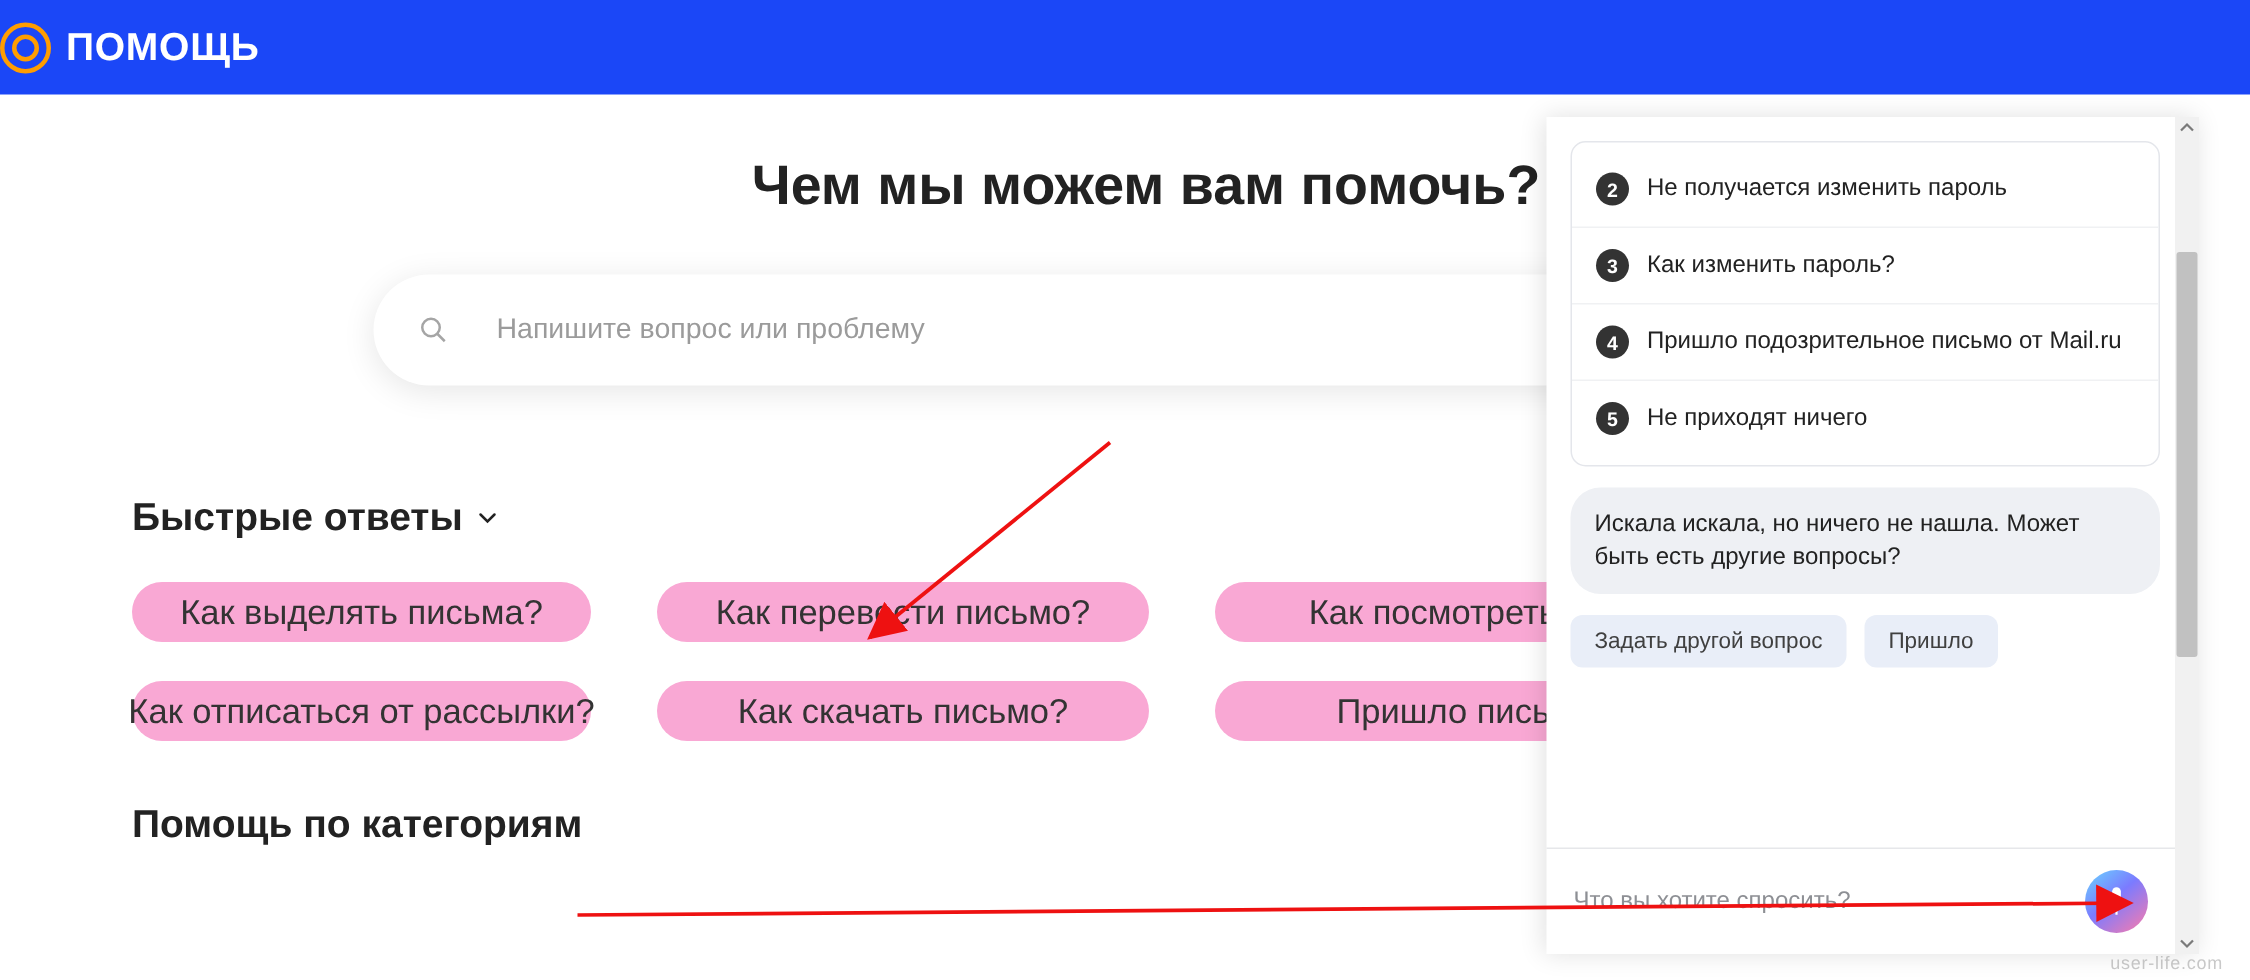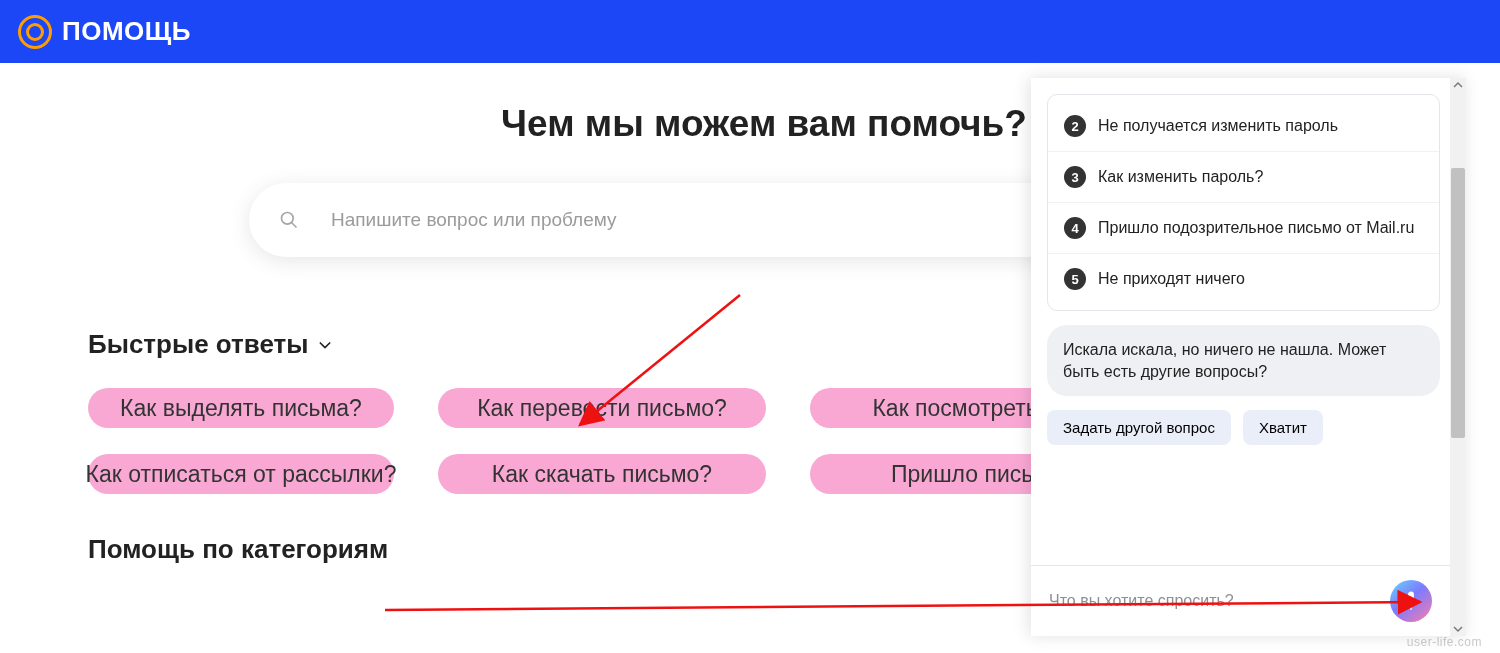--- a/index.html
+++ b/index.html
@@ -9,21 +9,20 @@
     width: 1500px;
     height: 653px;
     overflow: hidden;
     position: relative;
   }
   .header {
     background: #1b47f7;
     height: 63px;
     display: flex;
     align-items: center;
-    padding-left: 18px;
   }
   .logo-at {
     width: 34px; height: 34px;
     border: 3px solid #ff9d00;
     border-radius: 50%;
     position: relative;
     margin-right: 10px;
   }
   .logo-at::after {
     content: ""; position: absolute;
@@ -177,21 +176,21 @@
     border-radius: 20px;
     padding: 14px 16px;
     font-size: 16px;
     color: #222;
     line-height: 1.35;
     margin-bottom: 14px;
   }
   .chip-row { display:flex; gap:12px; margin-bottom: 18px; }
   .chip {
     background: #e9eef8;
-    color: #000000;
+    color: #404040;
     border-radius: 8px;
     padding: 9px 16px;
     font-size: 15px;
     cursor: pointer;
   }
   .chat-input-row {
     border-top: 1px solid #e6e7ea;
     padding: 14px 18px;
     display: flex;
     align-items: center;
@@ -286,21 +285,21 @@
       <div class="faq-item">
         <div class="num-badge">5</div>
         <div class="faq-text">Не приходят ничего</div>
       </div>
     </div>
 
     <div class="bot-msg">Искала искала, но ничего не нашла. Может быть есть другие вопросы?</div>
 
     <div class="chip-row">
       <div class="chip">Задать другой вопрос</div>
-      <div class="chip">Хватит</div>
+      <div class="chip">Пришло</div>
     </div>
   </div>
 
   <div class="chat-input-row">
     <input class="chat-input" placeholder="Что вы хотите спросить?" style="">
     <div class="mic-btn">
       <svg viewBox="0 0 24 30">
         <rect x="8" y="2" width="8" height="14" rx="4" fill="#fff"></rect>
         <path d="M5 14a7 7 0 0 0 14 0" stroke="#fff" stroke-width="2" fill="none"></path>
         <line x1="12" y1="21" x2="12" y2="27" stroke="#fff" stroke-width="2"></line>

